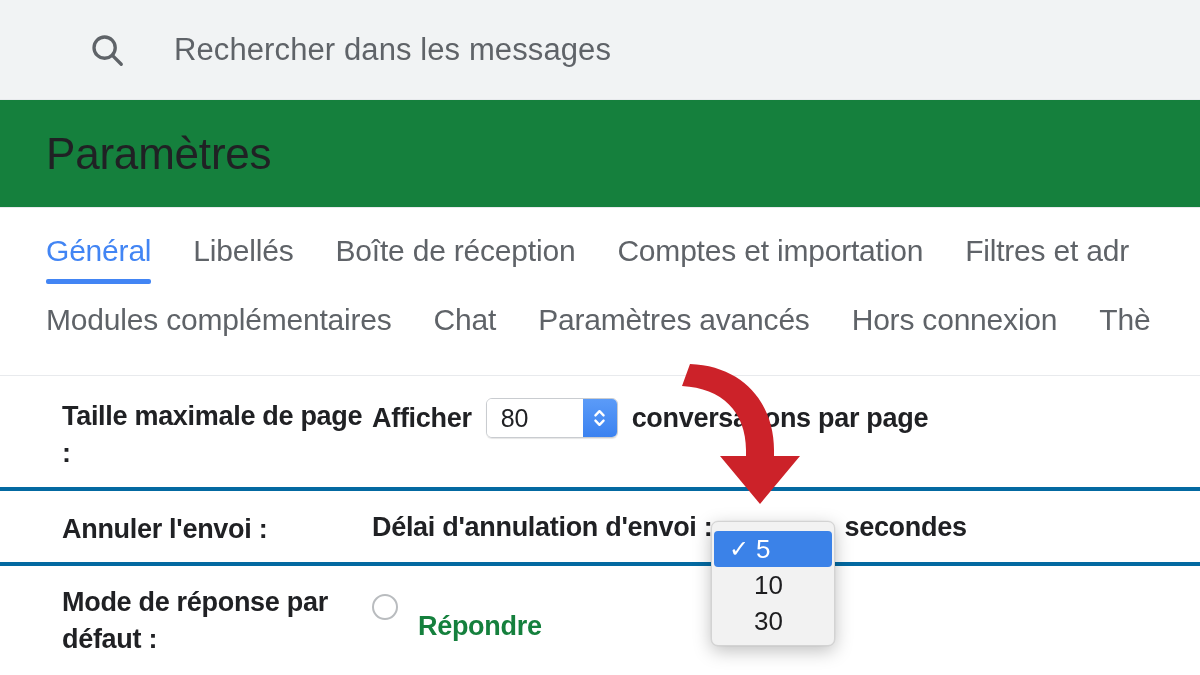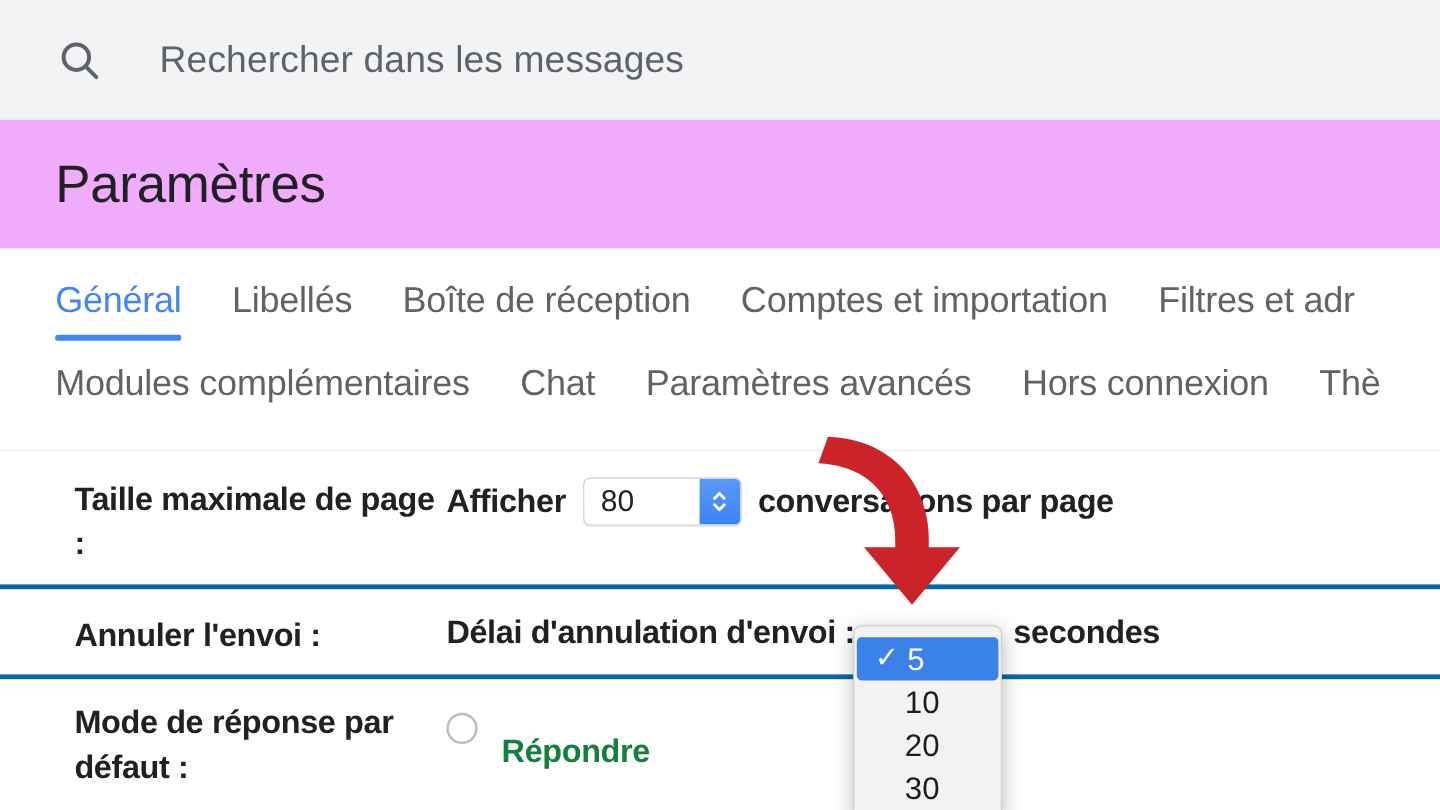--- a/index.html
+++ b/index.html
@@ -27,21 +27,21 @@
   .searchbar {
     position: absolute;
     left: 0;
     top: 0;
     width: 1200px;
     height: 99px;
     background: #f1f3f4;
     display: flex;
     align-items: center;
     box-sizing: border-box;
-    padding-left: 47px;
+    padding-left: 88px;
   }
   .search-icon {
     width: 38px;
     height: 38px;
     flex: 0 0 38px;
     display: block;
     color: #5f6368;
   }
   .search-input {
     border: none;
@@ -59,21 +59,21 @@
     opacity: 1;
   }
 
   
   .title-bar {
     position: absolute;
     left: 0;
     top: 99px;
     width: 1200px;
     height: 108px;
-    background: #f0abfc;
+    background: #15803d;
     border-top: 1px solid #e8eaed;
     box-sizing: border-box;
     display: flex;
     align-items: center;
   }
   .page-title {
     margin: 0;
     padding-left: 46px;
     font-size: 44px;
     font-weight: 400;
@@ -369,24 +369,20 @@
     <div class="popup-item selected">
       <span class="check">✓</span>
       <span>5</span>
     </div>
     <div class="popup-item">
       <span class="check"></span>
       <span>10</span>
     </div>
     <div class="popup-item">
       <span class="check"></span>
-      <span>20</span>
-    </div>
-    <div class="popup-item">
-      <span class="check"></span>
       <span>30</span>
     </div>
   </div>
 
   <svg class="arrow" viewBox="0 0 220 160">
     <path d="M42 12
              C 96 14, 126 52, 126 98
              L 126 104
              L 152 104
              L 112 152

